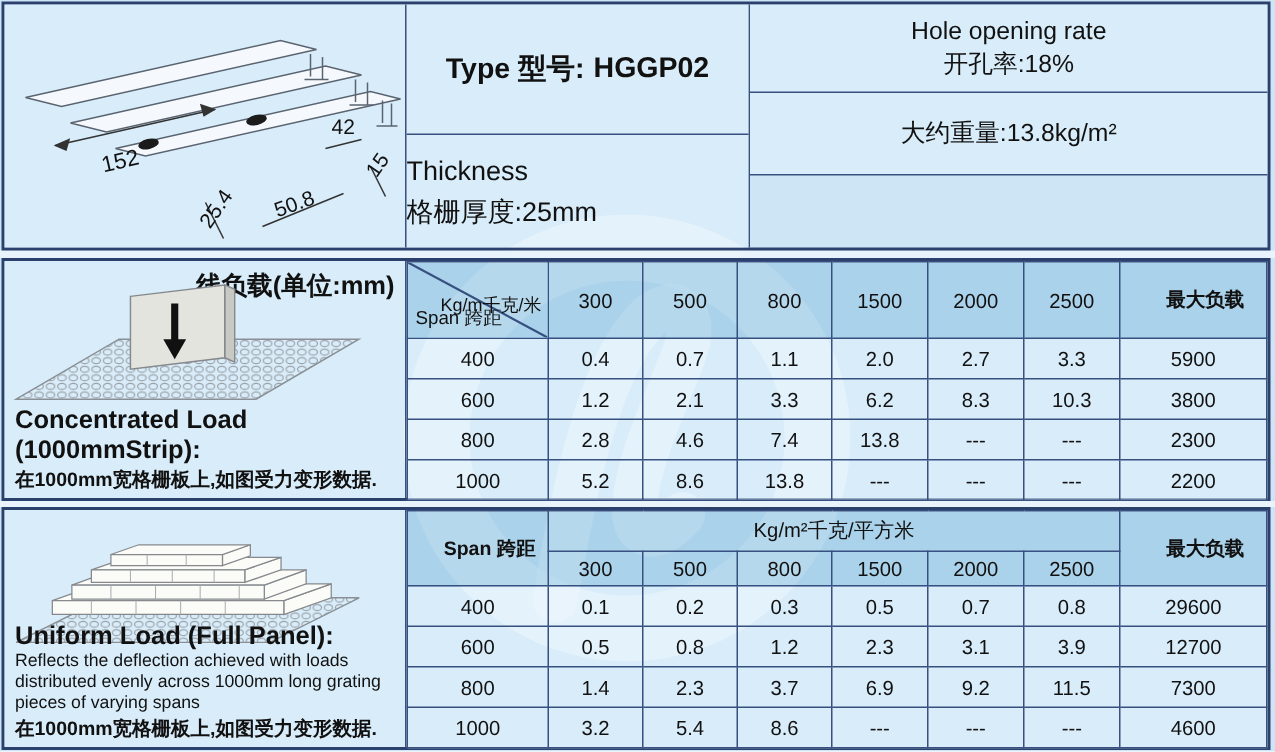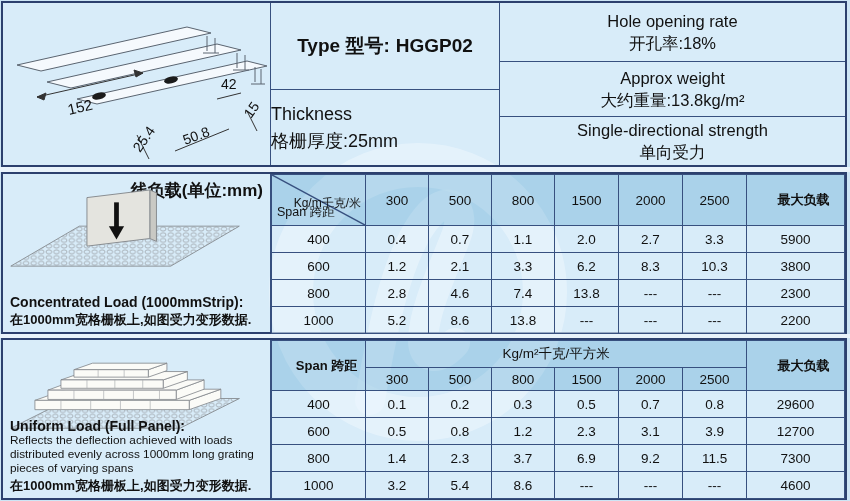--- a/index.html
+++ b/index.html
@@ -49,21 +49,21 @@
   #t2 tr.h1 { height:27px; } #t2 tr.h2 { height:23px; } #t2 tr.data { height:27px; }
   .corner { position:relative; }
   .corner .diag { position:absolute; left:0; top:0; width:100%; height:100%; }
   .corner .ct { position:absolute; top:20px; right:4px; font-size:12px; }
   .corner .cb { position:absolute; bottom:4px; left:5px; font-size:12.5px; }
 
   
   .panel-title { position:absolute; top:5px; right:7px; font-size:17px; font-weight:bold; }
   .panel-art { position:absolute; left:4px; top:12px; }
   .panel-text { position:absolute; left:7px; right:4px; bottom:3px; }
-  .panel-heading { font-weight:bold; font-size:14px; }
+  .panel-heading { font-weight:bold; font-size:17px; }
   .panel-desc { font-size:11.8px; line-height:1.18; }
   .panel-zh { font-size:13px; font-weight:bold; margin-top:1px; }
 
   .dim { font-size:14px; fill:#111; }
 </style>
 </head>
 <body>
 
 <div class="page">
 
@@ -124,26 +124,21 @@
         <span>格栅厚度:25mm</span>
       </div>
     </div>
 
     <div class="rightcol">
       <div class="spec-row cell-bg" id="spec-hole">
         <span>Hole opening rate</span>
         <span>开孔率:18%</span>
       </div>
       <div class="spec-row cell-bg" id="spec-weight">
-        <span>Approx weight</span>
         <span>大约重量:13.8kg/m²</span>
-      </div>
-      <div class="spec-row cell-bg" id="spec-strength">
-        <span>Single-directional strength</span>
-        <span>单向受力</span>
       </div>
     </div>
   </div>
 
   <div class="sec" id="sec2">
 
     <div class="leftcol cell-bg">
       <div class="panel-title">线负载(单位:mm)</div>
       <svg class="panel-art" width="238" height="86" viewBox="0 0 250 90">
         <defs>

